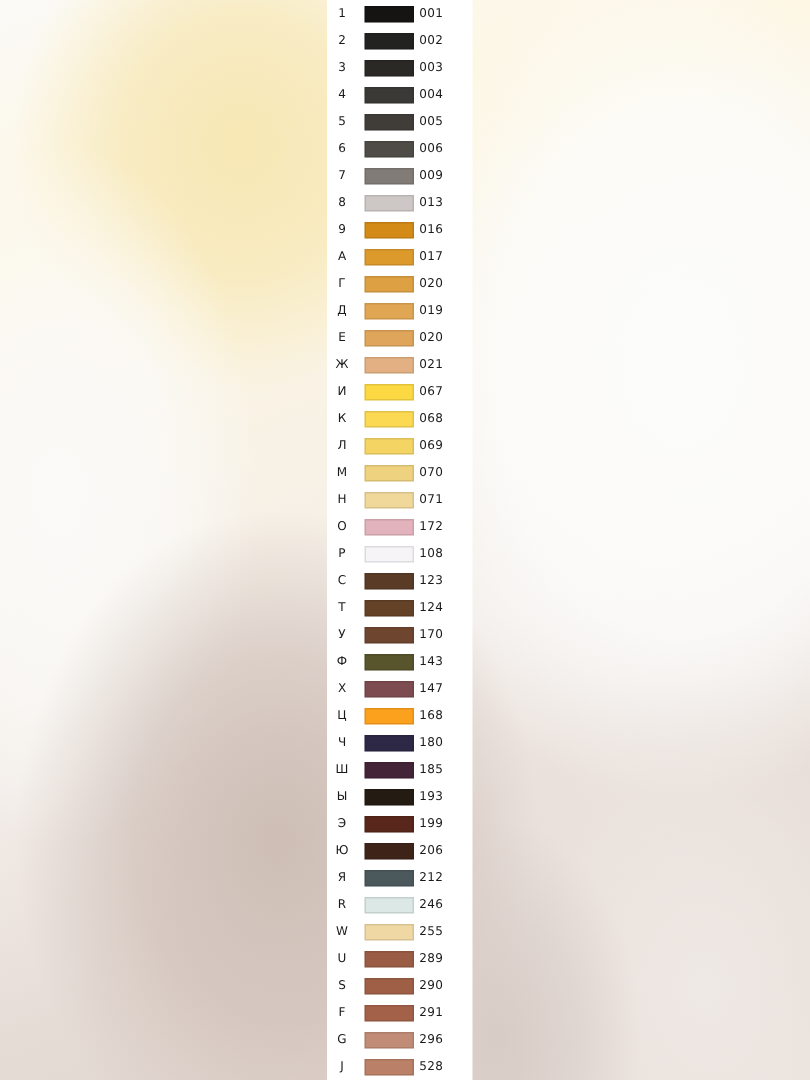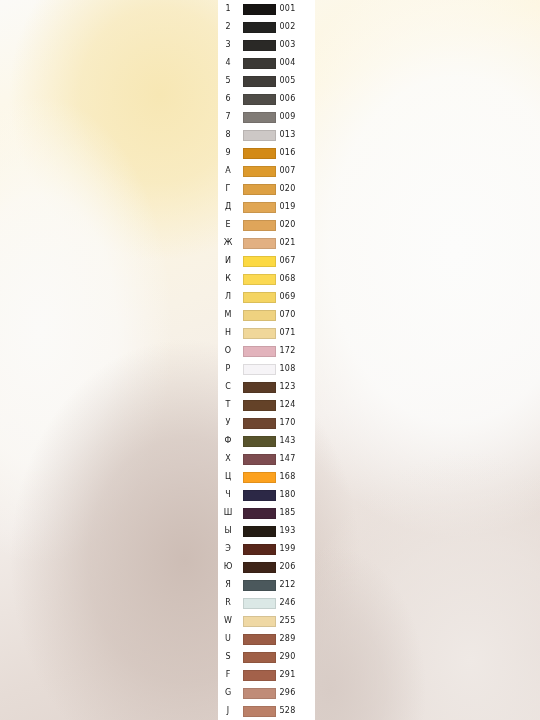--- a/index.html
+++ b/index.html
@@ -170,21 +170,21 @@
           <div class="row-code">013</div>
         </div>
         <div class="legend-row">
           <div class="row-key">9</div>
           <div class="row-swatch" style="background-color: rgb(211, 138, 22);"></div>
           <div class="row-code">016</div>
         </div>
         <div class="legend-row">
           <div class="row-key">A</div>
           <div class="row-swatch" style="background-color: rgb(221, 154, 44);"></div>
-          <div class="row-code">007</div>
+          <div class="row-code">017</div>
         </div>
         <div class="legend-row">
           <div class="row-key">Г</div>
           <div class="row-swatch" style="background-color: rgb(221, 160, 67);"></div>
           <div class="row-code">020</div>
         </div>
         <div class="legend-row">
           <div class="row-key">Д</div>
           <div class="row-swatch" style="background-color: rgb(224, 166, 84);"></div>
           <div class="row-code">019</div>

